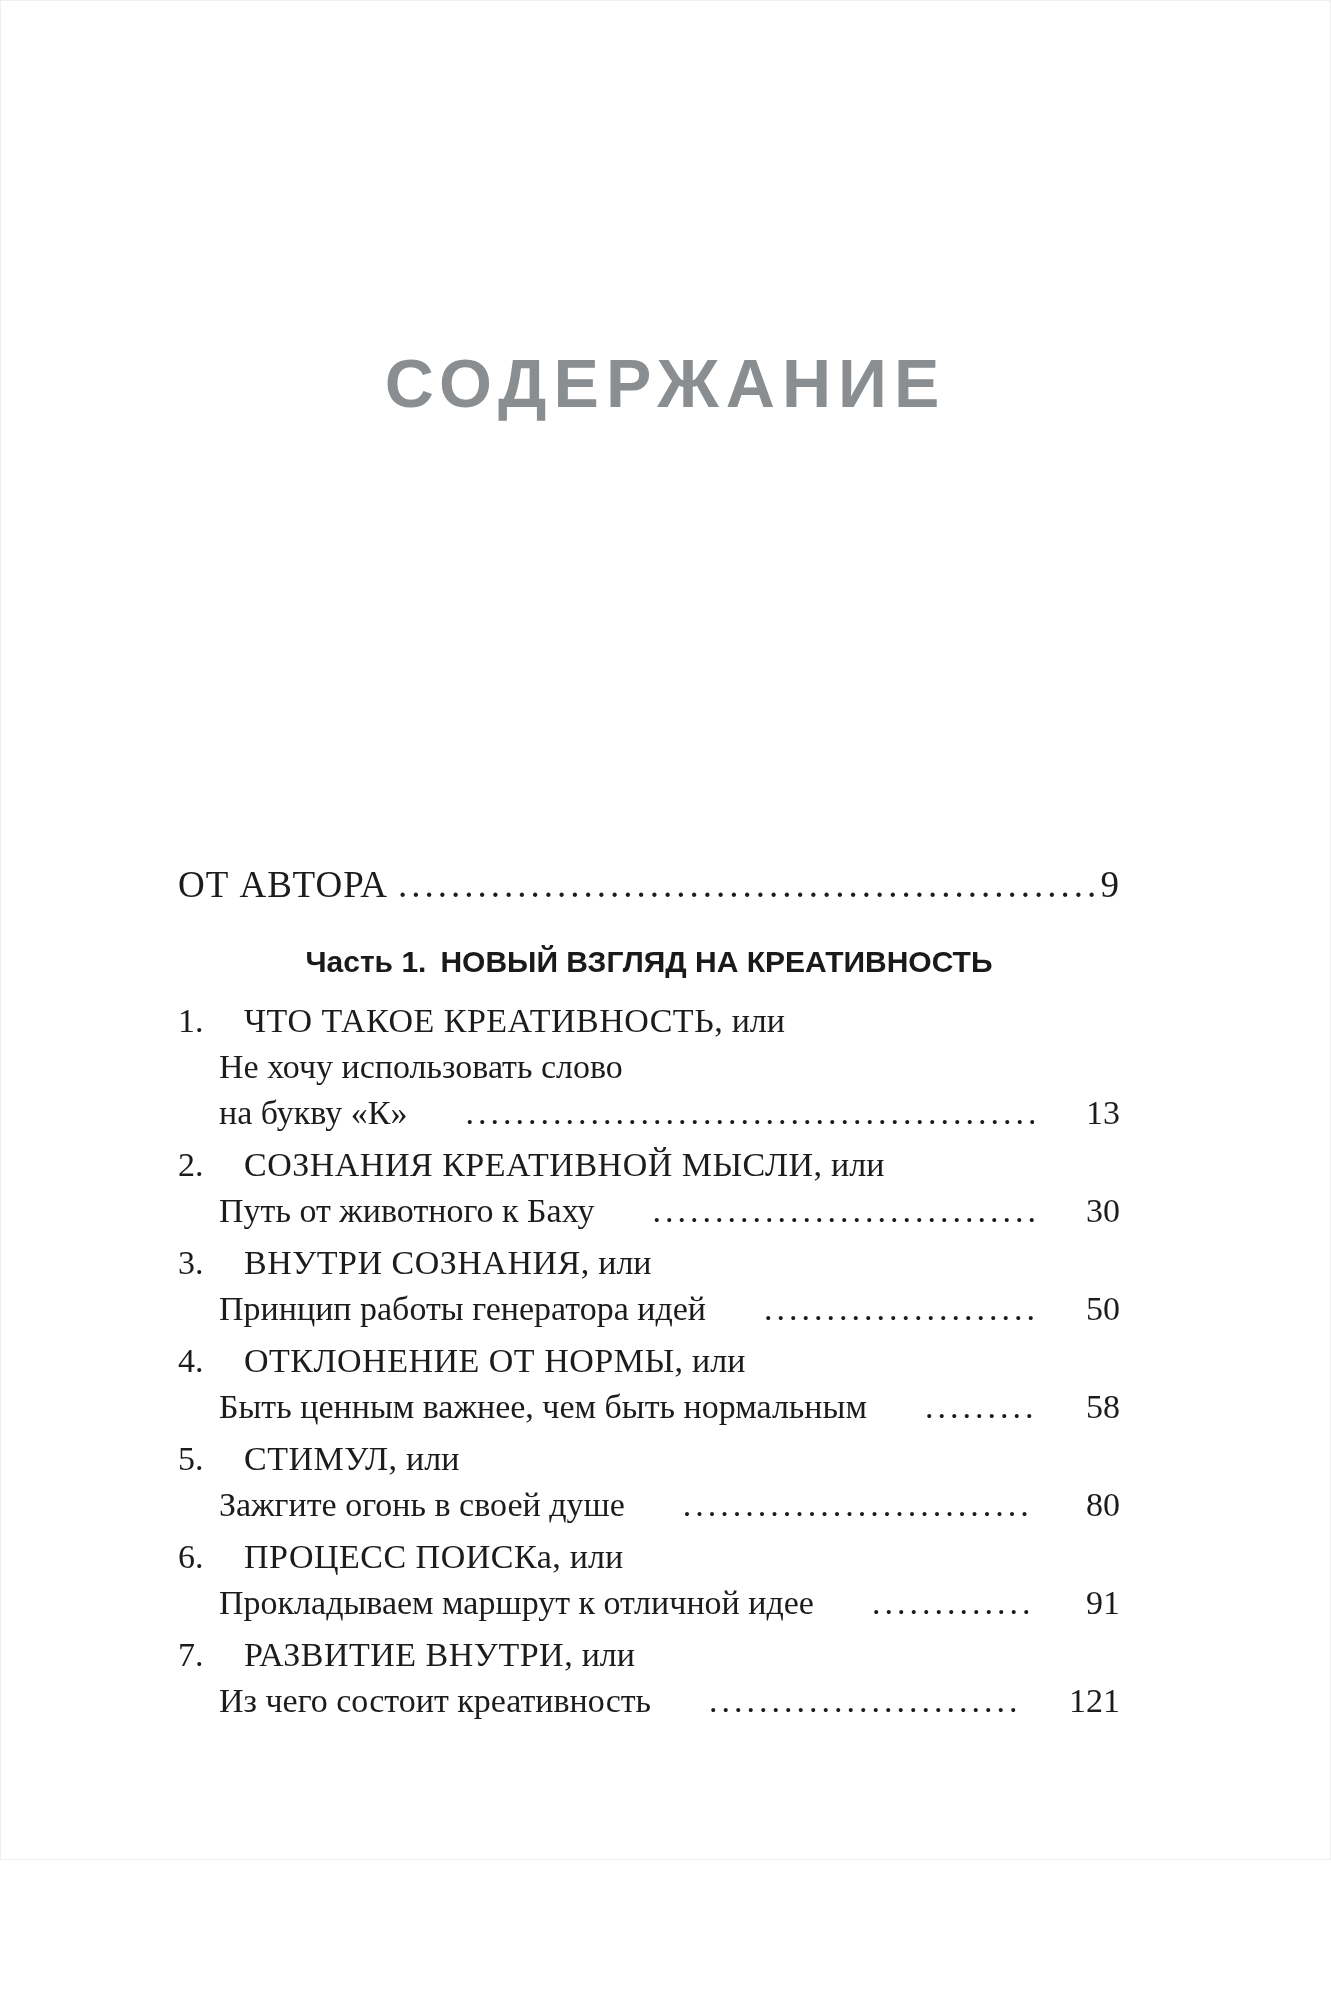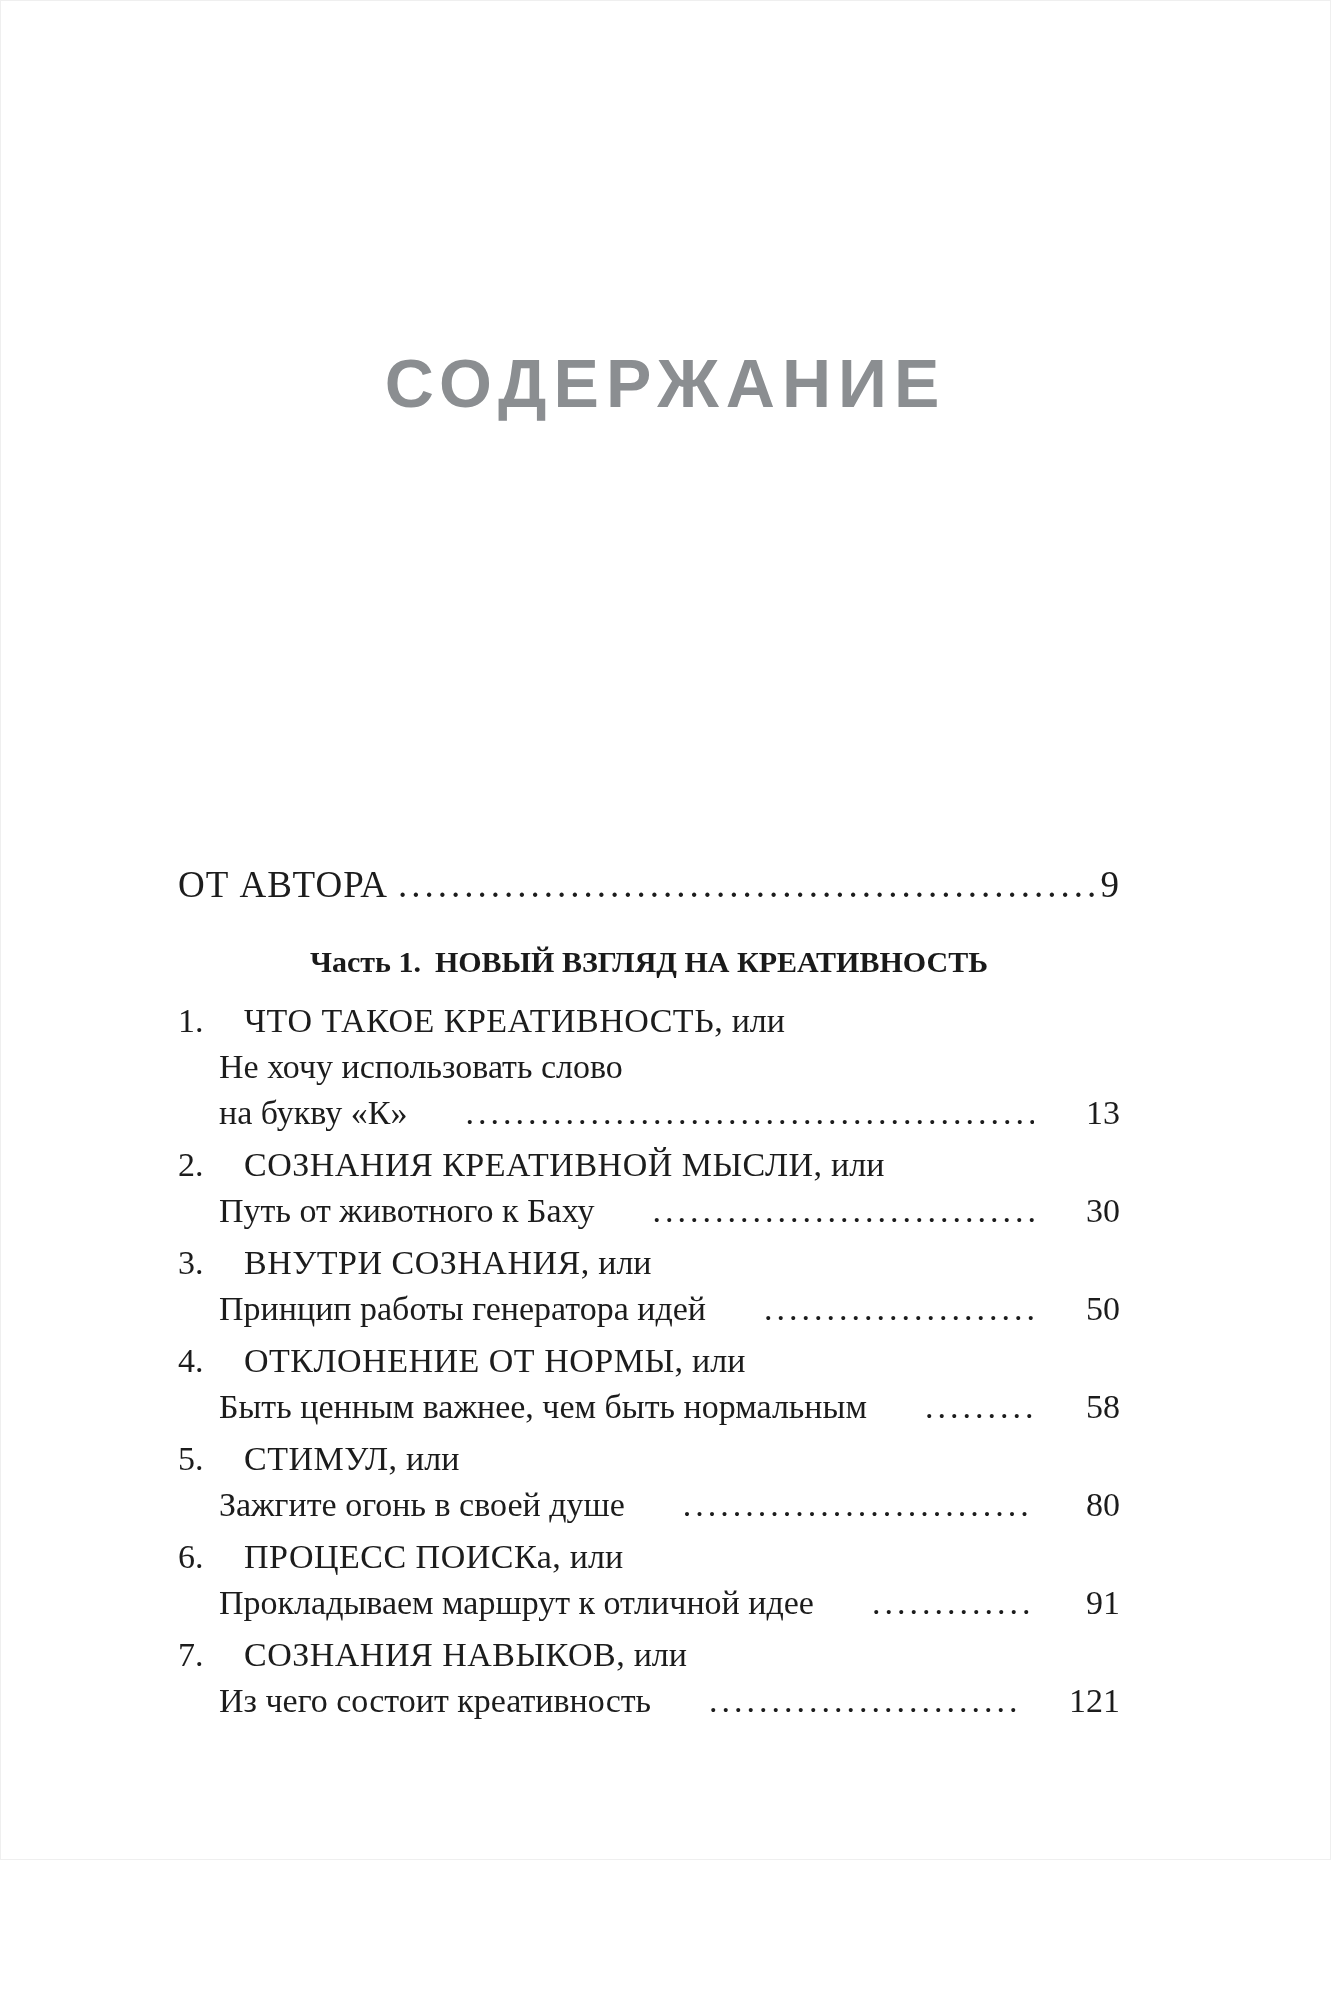--- a/index.html
+++ b/index.html
@@ -52,21 +52,21 @@
     letter-spacing: 4px;
     margin: 0 4px 0 10px;
     color: #1c1c1c;
   }
   .pg { white-space: nowrap; }
 
   .front-line { font-size: 37px; letter-spacing: 1px; }
 
   .part-heading {
     text-align: center;
-    font-family: Liberation Serif, serif;
+    font-family: Liberation Sans, sans-serif;
     font-weight: 700;
     font-size: 30px;
     line-height: 40px;
     color: #1a1a1a;
     margin-top: 34px;
     margin-bottom: 16px;
     white-space: nowrap;
   }
   .part-heading .part-title { margin-left: 14px; }
 
@@ -164,21 +164,21 @@
       </div>
       <div class="line lead-line">
         <span class="txt">Прокладываем маршрут к отличной идее</span>
         <span class="leader">......................................................................................................................................................</span>
         <span class="pg">91</span>
       </div>
     </div>
 
     <div class="entry">
       <div class="line caps-line">
-        <span class="num">7.</span><span class="caps">СОЗНАНИЯ НАВЫКОВ,</span> <span class="suffix">или</span>
+        <span class="num">7.</span><span class="caps">РАЗВИТИЕ ВНУТРИ,</span> <span class="suffix">или</span>
       </div>
       <div class="line lead-line">
         <span class="txt">Из чего состоит креативность</span>
         <span class="leader">......................................................................................................................................................</span>
         <span class="pg">121</span>
       </div>
     </div>
 
   </div>
 </div>

